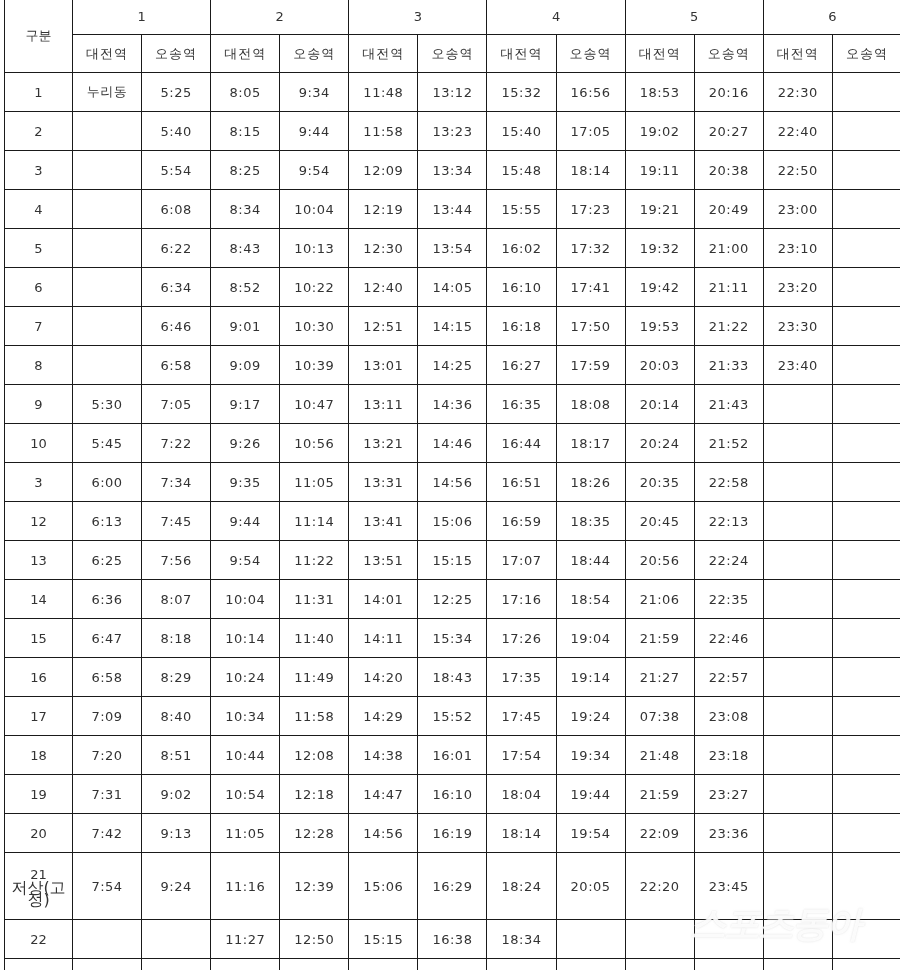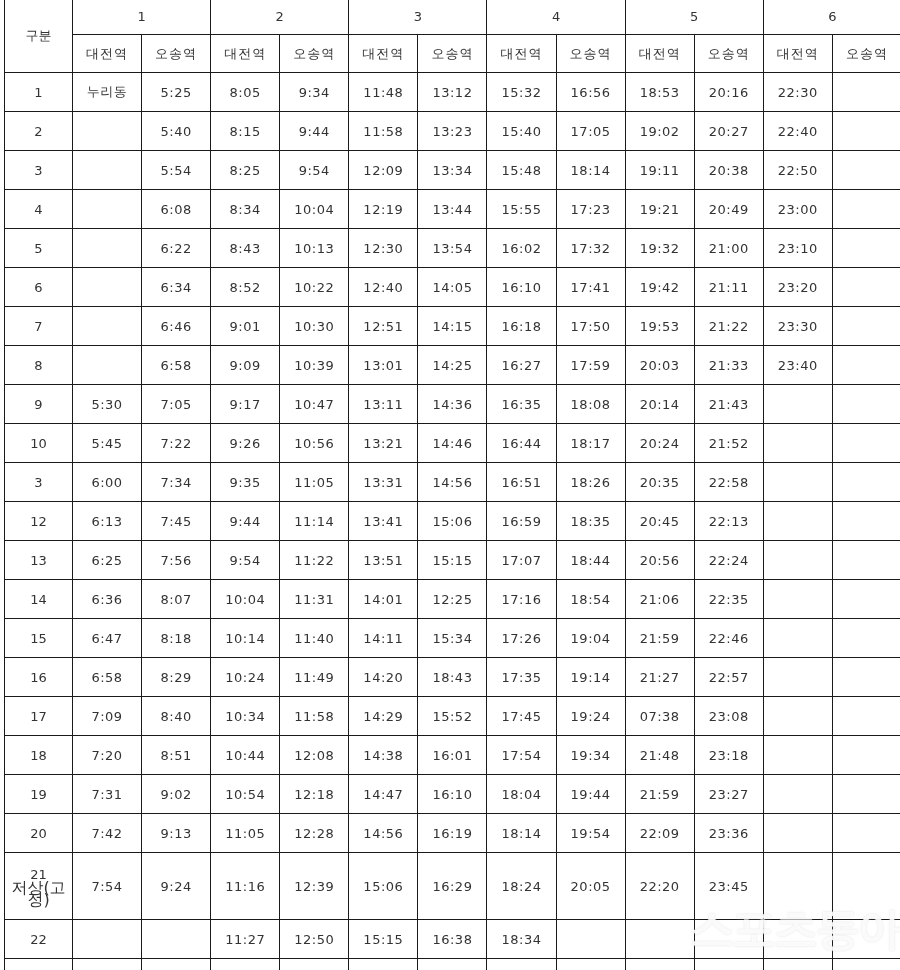--- a/index.html
+++ b/index.html
@@ -19,22 +19,22 @@
     th.train-head { height: 35px; font-size: 14px; }
     th.station-head { height: 37px; font-size: 12.5px; letter-spacing: 1px; }
     td.rowlabel { font-size: 13px; }
     tr.data-row td { height: 38px; }
     tr.data-row.tall td { height: 66px; }
     tr.data-row.last td { height: 32px; border-bottom: none; }
     td.rowlabel .sub { display: block; font-size: 16px; line-height: 12px; }
     td.cell { font-family: "DejaVu Sans", sans-serif; letter-spacing: 0.5px; }
     .watermark {
       position: absolute; left: 690px; top: 900px;
-      font-size: 44px; font-weight: bold; color: rgba(255,255,255,0.85);
-      letter-spacing: -2px; 
+      font-size: 36px; font-weight: bold; color: rgba(255,255,255,0.85);
+      letter-spacing: -2px; font-style: italic;
       text-shadow: 0 0 2px rgba(200,200,200,0.6);
       pointer-events: none;
     }
   </style>
 </head>
 <body>
 
 <table class="timetable">
   <colgroup>
     <col style="width:68px">

